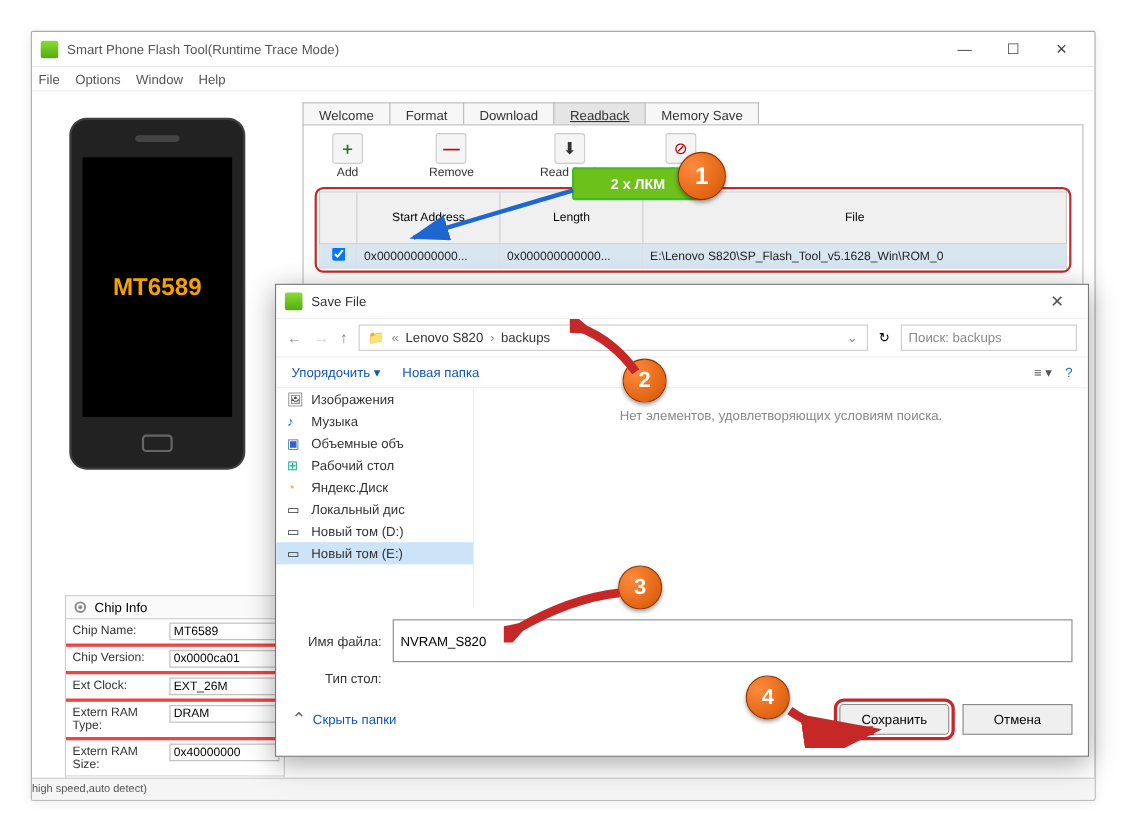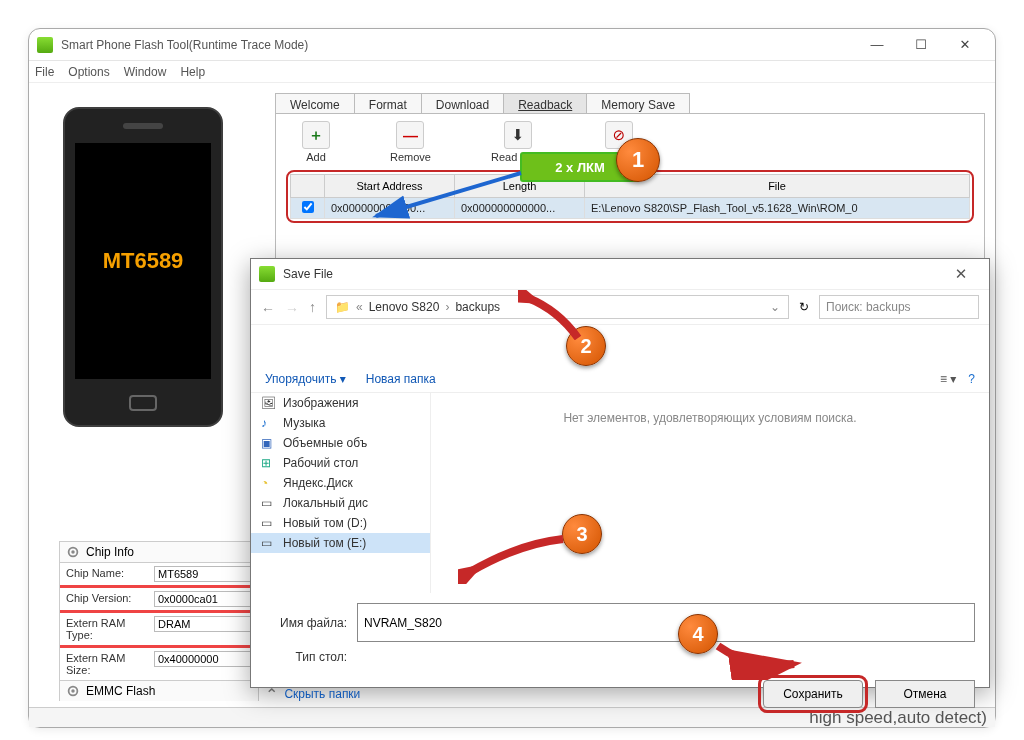--- a/index.html
+++ b/index.html
@@ -1,18 +1,18 @@
 <!DOCTYPE html>
 <html><head>
 <meta charset="utf-8">
 <style>
 * { box-sizing: border-box; margin: 0; padding: 0; font-family: "Segoe UI", Tahoma, sans-serif; }
 body { background: #fff; width: 1024px; height: 740px; position: relative; overflow: hidden; }
 
-.main-window { position: absolute; left: 28px; top: 28px; width: 968px; height: 700px; background: #fff; border: 1px solid #aaa; border-radius: 12px; box-shadow: 0 2px 10px rgba(0,0,0,0.08); }
+.main-window { position: absolute; left: 28px; top: 28px; width: 968px; height: 700px; background: #fff; border: 1px solid #aaa; border-radius: 2px; box-shadow: 0 2px 10px rgba(0,0,0,0.08); }
 .titlebar { height: 32px; display: flex; align-items: center; padding: 0 8px; border-bottom: 1px solid #e5e5e5; }
 .titlebar .app-icon { width: 16px; height: 16px; background: linear-gradient(#8d3, #5a1); border-radius: 2px; margin-right: 8px; }
 .titlebar .title { font-size: 12px; color: #555; }
 .titlebar .winbtns { margin-left: auto; display: flex; }
 .titlebar .winbtn { width: 44px; height: 28px; display: flex; align-items: center; justify-content: center; font-size: 13px; color: #444; }
 .menubar { height: 22px; display: flex; align-items: center; padding: 0 6px; gap: 14px; font-size: 12px; color: #555; border-bottom: 1px solid #eee; }
 
 .content { position: relative; height: calc(100% - 54px); }
 .phone { position: absolute; left: 34px; top: 24px; width: 160px; height: 320px; background: #222; border-radius: 16px; border: 2px solid #3e3e3e; }
 .phone .speaker { position: absolute; top: 14px; left: 50%; transform: translateX(-50%); width: 40px; height: 6px; background: #444; border-radius: 3px; }
@@ -28,52 +28,52 @@
 
 .toolbar { height: 56px; display: flex; align-items: center; padding-left: 26px; gap: 60px; }
 .tbtn { display: flex; flex-direction: column; align-items: center; font-size: 11px; color: #333; }
 .tbtn .ico { width: 28px; height: 28px; background: #f5f5f5; border: 1px solid #ccc; border-radius: 3px; margin-bottom: 2px; position: relative; display: flex; align-items: center; justify-content: center; font-size: 15px; }
 .tbtn .plus { color: #1a7a1a; font-weight: bold; }
 .tbtn .minus { color: #c00; font-weight: bold; }
 .tbtn .stop { color: #b00; }
 
 .tablewrap { margin: 0 10px; border: 2px solid #c62828; border-radius: 8px; padding: 2px; }
 .table { width: 100%; border-collapse: collapse; font-size: 11px; }
-.table th { background: #f0f0f0; border: 1px solid #ccc; padding: 5px 6px; font-weight: normal; }
+.table th { background: #f0f0f0; border: 1px solid #ccc; padding: 17px 6px; font-weight: normal; }
 .table td { border: 1px solid #ddd; padding: 3px 6px; background: #d8e6f2; color: #222; }
 .chk { width: 12px; height: 12px; }
 
 .callout1 { position: absolute; left: 616px; top: 138px; width: 44px; height: 44px; background: radial-gradient(circle at 30% 30%, #ff8a3d, #d35400); border-radius: 50%; display: flex; align-items: center; justify-content: center; color: #fff; font-size: 22px; font-weight: bold; box-shadow: 0 2px 4px rgba(0,0,0,0.4); border: 1px solid #8a3200; z-index: 5; }
 .banner { position: absolute; left: 520px; top: 152px; width: 120px; height: 30px; background: #6ec01a; border: 2px solid #4b2; color: #fff; font-size: 13px; font-weight: bold; display: flex; align-items: center; justify-content: center; border-radius: 3px; z-index: 4; }
 
 .arrow-blue { position: absolute; left: 366px; top: 168px; width: 160px; height: 60px; z-index: 4; }
 
 .chipinfo { position: absolute; left: 30px; top: 458px; width: 200px; }
 .section-head { border: 1px solid #ccc; border-bottom: none; padding: 3px 6px; font-size: 12px; display: flex; align-items: center; gap: 6px; background: #fafafa; }
 .gear { width: 14px; height: 14px; display: inline-block; }
 .infogrid { border: 1px solid #ccc; }
 .infogrid .row { display: flex; border-bottom: 3px solid #ef4444; }
 .infogrid .row:last-child { border-bottom: none; }
 .infogrid .k { width: 90px; font-size: 11px; padding: 4px 6px; color: #333; }
 .infogrid .v { flex: 1; font-size: 11px; padding: 3px 4px; }
 .infogrid .v input { width: 100%; border: 1px solid #bbb; font-size: 11px; padding: 1px 3px; background: #fff; }
 
-.statusbar { position: absolute; left: 0; right: 0; bottom: 0; height: 20px; border-top: 1px solid #ccc; background: #f5f5f5; font-size: 17px; color: #555; display: flex; align-items: center; justify-content: flex-end; padding-right: 8px; }
+.statusbar { position: absolute; left: 0; right: 0; bottom: 0; height: 20px; border-top: 1px solid #ccc; background: #f5f5f5; font-size: 10px; color: #555; display: flex; align-items: center; justify-content: flex-start; padding-right: 8px; }
 
 
 .dialog { position: absolute; left: 250px; top: 258px; width: 740px; height: 430px; background: #fff; border: 1px solid #777; box-shadow: 0 6px 24px rgba(0,0,0,0.35); z-index: 10; }
 .dialog .dtitle { height: 30px; display: flex; align-items: center; padding: 0 8px; font-size: 12px; color: #333; }
 .dialog .dicon { width: 16px; height: 16px; background: linear-gradient(#8d3,#5a1); border-radius: 2px; margin-right: 8px; }
 .dialog .dclose { margin-left: auto; width: 40px; text-align: center; color: #555; font-size: 15px; }
 .dialog .nav { height: 36px; display: flex; align-items: center; padding: 0 10px; gap: 10px; border-top: 1px solid #eee; border-bottom: 1px solid #eee; font-size: 12px; }
 .dialog .navarrows { display: flex; gap: 10px; color: #888; font-size: 14px; }
 .dialog .breadcrumb { flex: 1; border: 1px solid #ccc; height: 24px; display: flex; align-items: center; padding: 0 8px; gap: 6px; color: #333; font-size: 12px; }
 .dialog .breadcrumb .sep { color: #888; }
 .dialog .search { width: 160px; height: 24px; border: 1px solid #ccc; font-size: 12px; padding: 0 6px; color: #888; display: flex; align-items: center; }
-.dialog .subbar { height: 28px; display: flex; align-items: center; padding: 0 14px; gap: 20px; font-size: 12px; border-bottom: 1px solid #eee; margin-top: 40px; }
+.dialog .subbar { height: 28px; display: flex; align-items: center; padding: 0 14px; gap: 20px; font-size: 12px; border-bottom: 1px solid #eee; }
 .dialog .subbar .link { color: #1158b5; }
 .dialog .subbar .right { margin-left: auto; display: flex; gap: 12px; align-items: center; color: #555; }
 .dialog .body { display: flex; height: 200px; }
 .dialog .tree { width: 180px; border-right: 1px solid #eee; font-size: 12px; overflow: hidden; }
 .dialog .tree .item { display: flex; align-items: center; gap: 6px; padding: 3px 10px; color: #333; }
 .dialog .tree .item.sel { background: #cde3f8; }
 .dialog .tree .tico { width: 16px; height: 14px; display: inline-block; }
 .dialog .filearea { flex: 1; display: flex; align-items: flex-start; justify-content: center; padding-top: 18px; color: #888; font-size: 12px; }
 .dialog .fields { padding: 10px 14px 0 14px; }
 .dialog .frow { display: flex; align-items: center; margin-bottom: 8px; }
@@ -181,20 +181,24 @@
         <span>Chip Info</span>
       </div>
       <div class="infogrid">
         <div class="row">
             <div class="k">Chip Name:</div>
             <div class="v"><input value="MT6589" style=""></div>
           </div>
         <div class="row">
             <div class="k">Chip Version:</div>
             <div class="v"><input value="0x0000ca01" style=""></div>
+          </div>
+        <div class="row">
+            <div class="k">Ext Clock:</div>
+            <div class="v"><input value="EXT_26M" style=""></div>
           </div>
         <div class="row">
             <div class="k">Extern RAM Type:</div>
             <div class="v"><input value="DRAM" style=""></div>
           </div>
         <div class="row">
             <div class="k">Extern RAM Size:</div>
             <div class="v"><input value="0x40000000" style=""></div>
           </div>
       </div>

